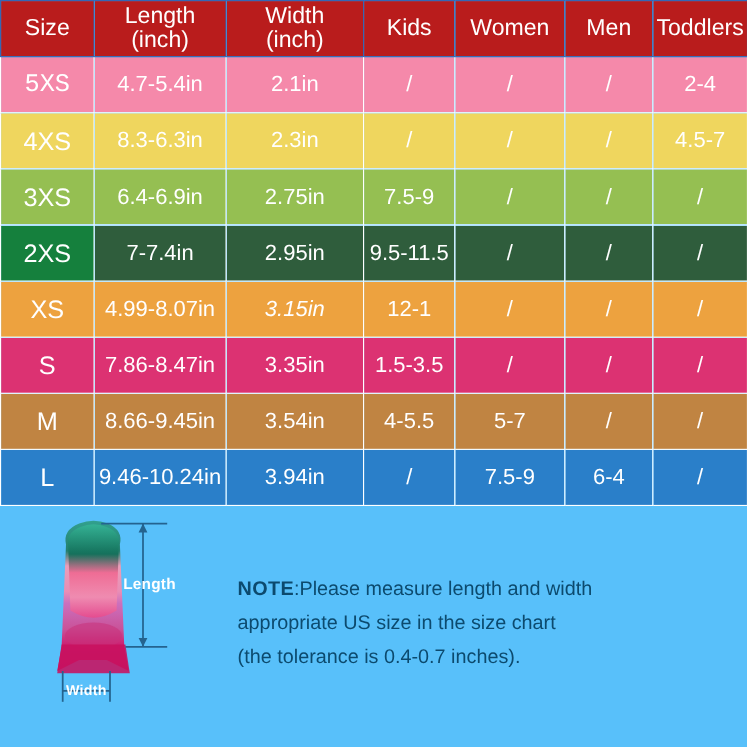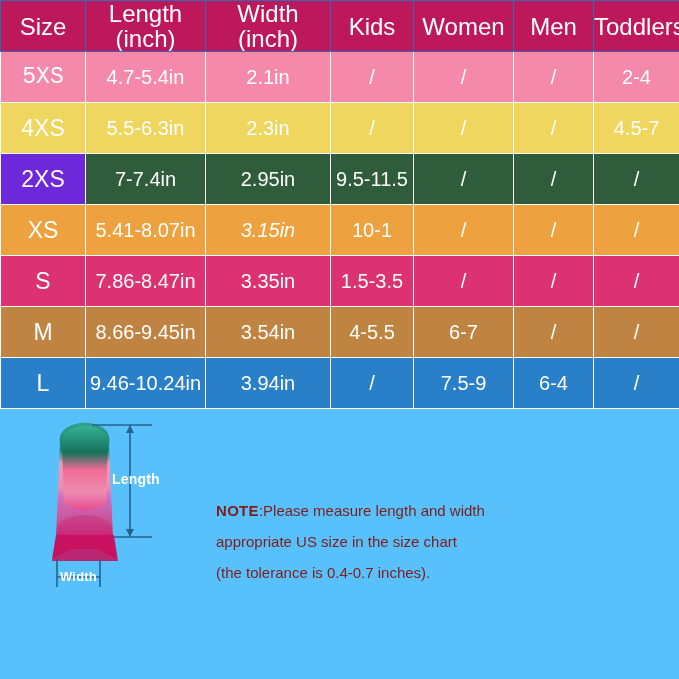--- a/index.html
+++ b/index.html
@@ -23,23 +23,23 @@
   table.size-table td{
     color:#ffffff;
     text-align:center;
     vertical-align:middle;
     border:1px solid #ffffff;
     padding:0;
     overflow:hidden;
     white-space:nowrap;
   }
   table.size-table thead th{
-    background:#be185d;
+    background:#b91c1c;
     height:50px;
-    font-size:24px;
+    font-size:21px;
     font-weight:400;
     line-height:1.05;
     border-color:#3567b5;
   }
   table.size-table thead th .unit{display:block;}
   table.size-table tbody td{
     height:50px;
     font-size:20px;
     font-weight:400;
   }
@@ -67,22 +67,22 @@
     flex:0 0 210px;
   }
   .note-area{
     flex:1;
     display:flex;
     flex-direction:column;
     justify-content:center;
     padding:0 14px 6px 6px;
   }
   .note-line{
-    color:#7f1d1d;
-    font-size:15px;
+    color:#0c4a6e;
+    font-size:18px;
     line-height:31px;
     white-space:nowrap;
   }
   .note-line b{font-weight:bold;letter-spacing:.3px;}
   .dim-label{
     position:absolute;
     color:#ffffff;
     font-weight:bold;
     font-size:13px;
     letter-spacing:.2px;
@@ -135,60 +135,69 @@
           <td class="size-cell" style="background: rgb(245, 137, 170); font-family: Liberation Mono, monospace;">5XS</td>
           <td style="background: rgb(245, 137, 170);">4.7-5.4in</td>
           <td style="background: rgb(245, 137, 170);">2.1in</td>
           <td style="background: rgb(245, 137, 170);">/</td>
           <td style="background: rgb(245, 137, 170);">/</td>
           <td style="background: rgb(245, 137, 170);">/</td>
           <td style="background: rgb(245, 137, 170);">2-4</td>
         </tr>
         <tr>
           <td class="size-cell" style="background: rgb(239, 214, 94);">4XS</td>
-          <td style="background: rgb(239, 214, 94);">5.5-6.3in</td>
+          <td style="background: rgb(239, 214, 94);">8.3-6.3in</td>
           <td style="background: rgb(239, 214, 94); text-align: center;">2.3in</td>
           <td style="background: rgb(239, 214, 94);">/</td>
           <td style="background: rgb(239, 214, 94);">/</td>
           <td style="background: rgb(239, 214, 94);">/</td>
           <td style="background: rgb(239, 214, 94);">4.5-7</td>
         </tr>
         <tr>
-          <td class="size-cell" style="background: #6d28d9;">2XS</td>
+          <td class="size-cell" style="background: rgb(149, 191, 82);">3XS</td>
+          <td style="background: rgb(149, 191, 82);">6.4-6.9in</td>
+          <td style="background: rgb(149, 191, 82);">2.75in</td>
+          <td style="background: rgb(149, 191, 82);">7.5-9</td>
+          <td style="background: rgb(149, 191, 82);">/</td>
+          <td style="background: rgb(149, 191, 82);">/</td>
+          <td style="background: rgb(149, 191, 82);">/</td>
+        </tr>
+        <tr>
+          <td class="size-cell" style="background: #15803d;">2XS</td>
           <td style="background: rgb(47, 93, 60);">7-7.4in</td>
           <td style="background: rgb(47, 93, 60);">2.95in</td>
           <td style="background: rgb(47, 93, 60); margin-left: 38px;">9.5-11.5</td>
           <td style="background: rgb(47, 93, 60);">/</td>
           <td style="background: rgb(47, 93, 60);">/</td>
           <td style="background: rgb(47, 93, 60);">/</td>
         </tr>
         <tr>
           <td class="size-cell" style="background: rgb(237, 162, 63);">XS</td>
-          <td style="background: rgb(237, 162, 63);">5.41-8.07in</td>
+          <td style="background: rgb(237, 162, 63);">4.99-8.07in</td>
           <td style="background: rgb(237, 162, 63); font-style: italic;">3.15in</td>
-          <td style="background: rgb(237, 162, 63);">10-1</td>
+          <td style="background: rgb(237, 162, 63);">12-1</td>
           <td style="background: rgb(237, 162, 63);">/</td>
           <td style="background: rgb(237, 162, 63);">/</td>
           <td style="background: rgb(237, 162, 63);">/</td>
         </tr>
         <tr>
           <td class="size-cell" style="background: rgb(220, 50, 114);">S</td>
           <td style="background: rgb(220, 50, 114);">7.86-8.47in</td>
           <td style="background: rgb(220, 50, 114);">3.35in</td>
           <td style="background: rgb(220, 50, 114);">1.5-3.5</td>
           <td style="background: rgb(220, 50, 114);">/</td>
           <td style="background: rgb(220, 50, 114);">/</td>
           <td style="background: rgb(220, 50, 114);">/</td>
         </tr>
         <tr>
           <td class="size-cell" style="background: rgb(192, 132, 66);">M</td>
           <td style="background: rgb(192, 132, 66);">8.66-9.45in</td>
           <td style="background: rgb(192, 132, 66);">3.54in</td>
           <td style="background: rgb(192, 132, 66);">4-5.5</td>
-          <td style="background: rgb(192, 132, 66);">6-7</td>
+          <td style="background: rgb(192, 132, 66);">5-7</td>
           <td style="background: rgb(192, 132, 66);">/</td>
           <td style="background: rgb(192, 132, 66);">/</td>
         </tr>
         <tr>
           <td class="size-cell" style="background: rgb(42, 127, 201);">L</td>
           <td style="background: rgb(42, 127, 201);">9.46-10.24in</td>
           <td style="background: rgb(42, 127, 201);">3.94in</td>
           <td style="background: rgb(42, 127, 201);">/</td>
           <td style="background: rgb(42, 127, 201);">7.5-9</td>
           <td style="background: rgb(42, 127, 201);">6-4</td>

